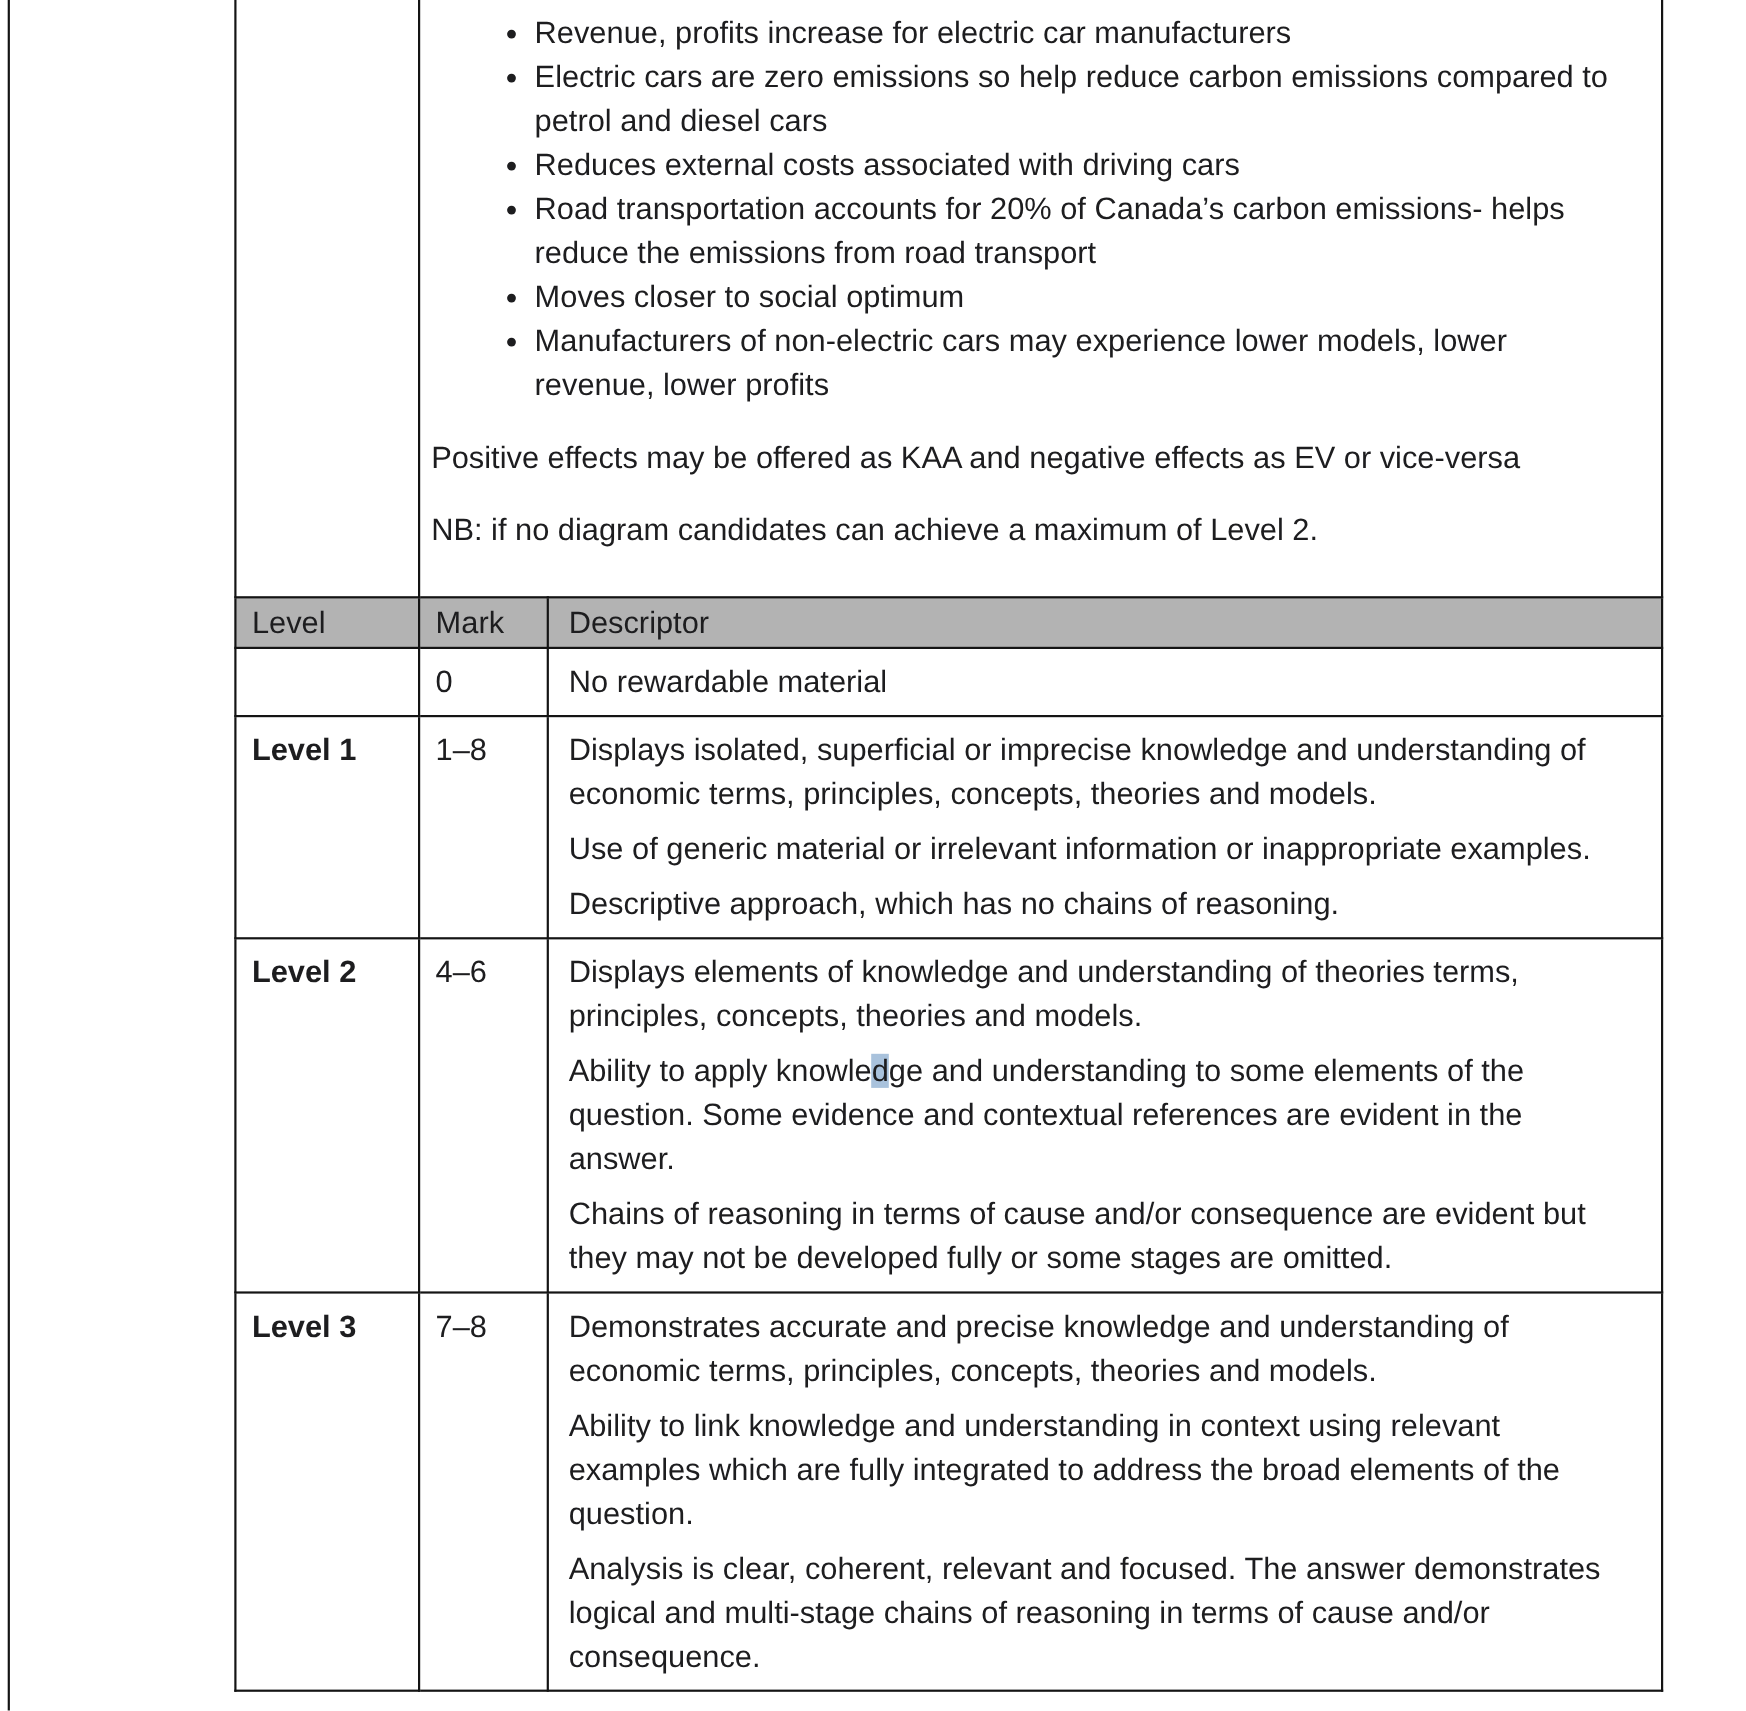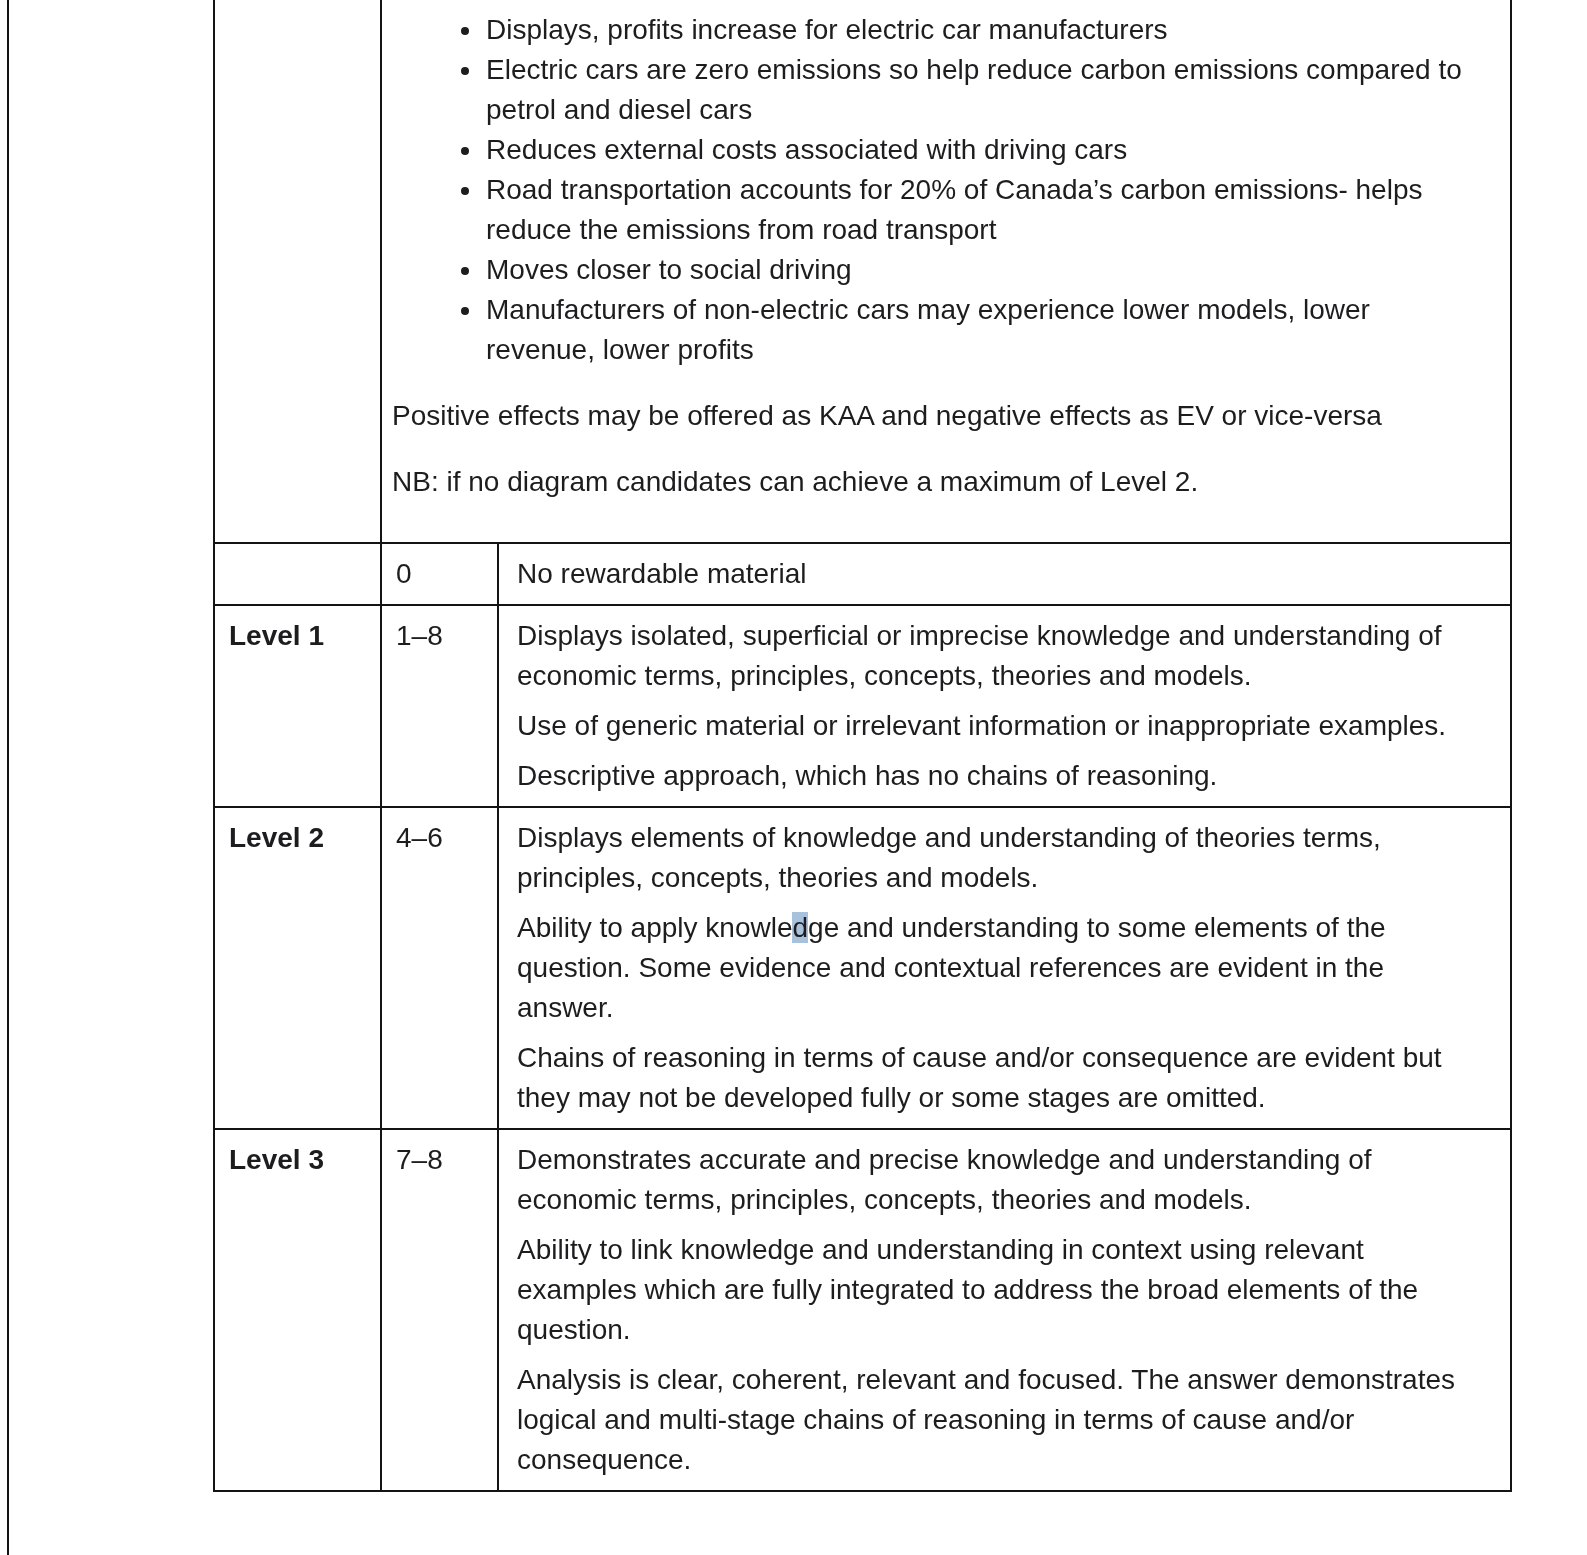--- a/index.html
+++ b/index.html
@@ -97,32 +97,37 @@
       <col class="col-level">
       <col class="col-mark">
       <col class="col-desc">
     </colgroup>
     <tbody>
 
       <tr class="r-answer">
         <td class="q-cell"></td>
         <td class="a-cell" colspan="2">
           <ul>
-            <li>Displays, profits increase for electric car manufacturers</li>
+            <li>Revenue, profits increase for electric car manufacturers</li>
             <li>Electric cars are zero emissions so help reduce carbon emissions compared to petrol and diesel cars</li>
             <li>Reduces external costs associated with driving cars</li>
             <li>Road transportation accounts for 20% of Canada’s carbon emissions- helps reduce the emissions from road transport</li>
-            <li>Moves closer to social driving</li>
+            <li>Moves closer to social optimum</li>
             <li>Manufacturers of non-electric cars may experience lower models, lower revenue, lower profits</li>
           </ul>
           <p class="bold-note">Positive effects may be offered as KAA and negative effects as EV or vice-versa</p>
           <p class="bold-note">NB: if no diagram candidates can achieve a maximum of Level 2.</p>
         </td>
       </tr>
 
+      <tr class="r-header">
+        <th class="c-level">Level</th>
+        <th class="c-mark">Mark</th>
+        <th class="c-desc">Descriptor</th>
+      </tr>
 
       <tr class="r0">
         <td class="c-level">
           <span class="lvl"></span>
         </td>
         <td class="c-mark">0</td>
         <td class="c-desc">
           <p>No rewardable material</p>
         </td>
       </tr>

